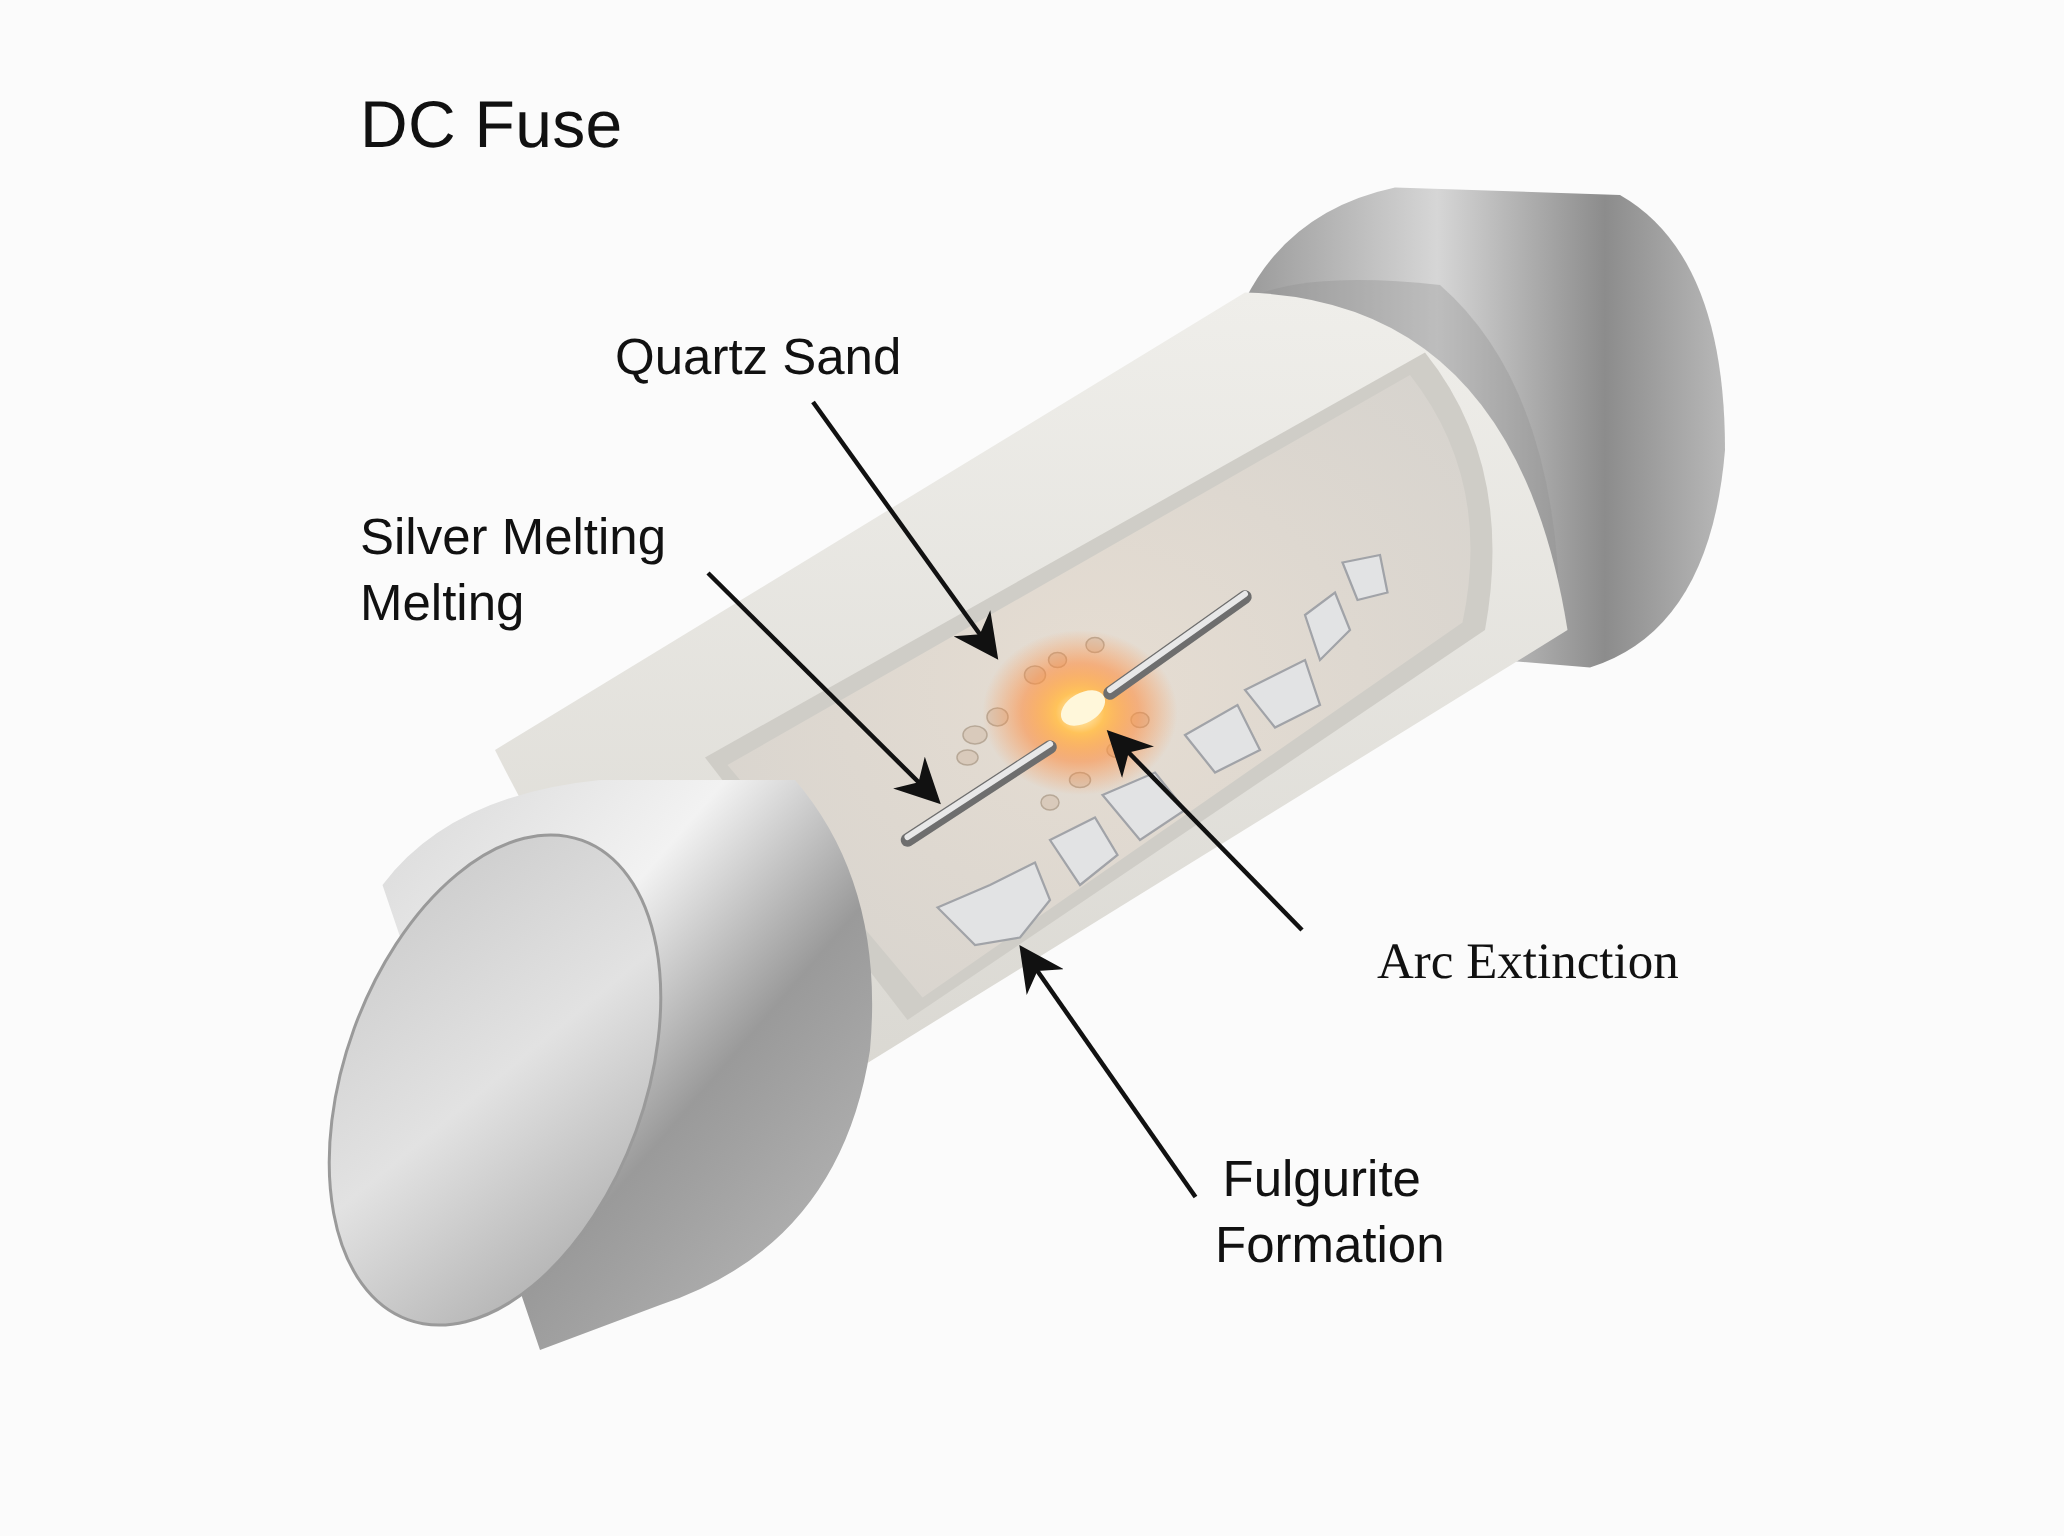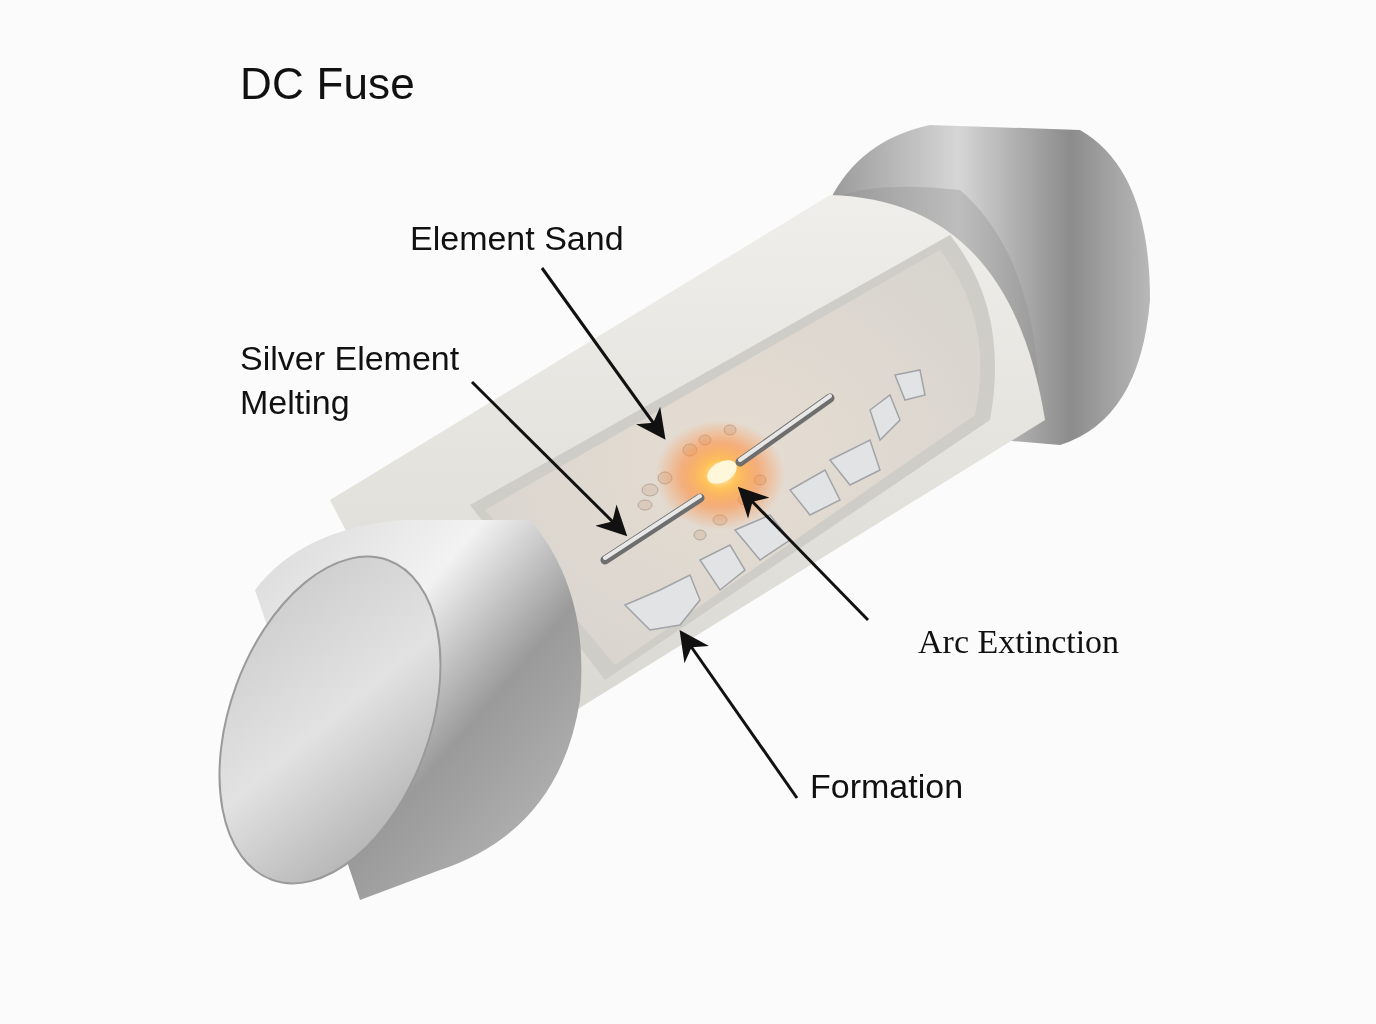--- a/index.html
+++ b/index.html
@@ -127,29 +127,30 @@
       <line x1="542" y1="268" x2="662" y2="435" marker-end="url(#arrowhead)"></line>
       <line x1="472" y1="382" x2="623" y2="532" marker-end="url(#arrowhead)"></line>
       <line x1="868" y1="620" x2="742" y2="491" marker-end="url(#arrowhead)"></line>
       <line x1="797" y1="798" x2="683" y2="635" marker-end="url(#arrowhead)"></line>
     </g>
   </svg>
 
   <div class="title">DC Fuse</div>
 
   <div class="label" style="left:410px; top:216px;">
-    <span>Element Sand</span>
+    <span>Quartz Sand</span>
   </div>
 
   <div class="label" style="left:240px; top:336px;">
-    <span>Silver Element</span>
+    <span>Silver Melting</span>
     <span>Melting</span>
   </div>
 
   <div class="label" style="left:918px; top:620px;font-family:Liberation Serif, serif;">
     <span>Arc Extinction</span>
   </div>
 
   <div class="label" style="left:815px; top:764px;">
+    <span>Fulgurite</span>
     <span style="margin-left:-5px;">Formation</span>
   </div>
 
 </div>
 
 </body></html>

